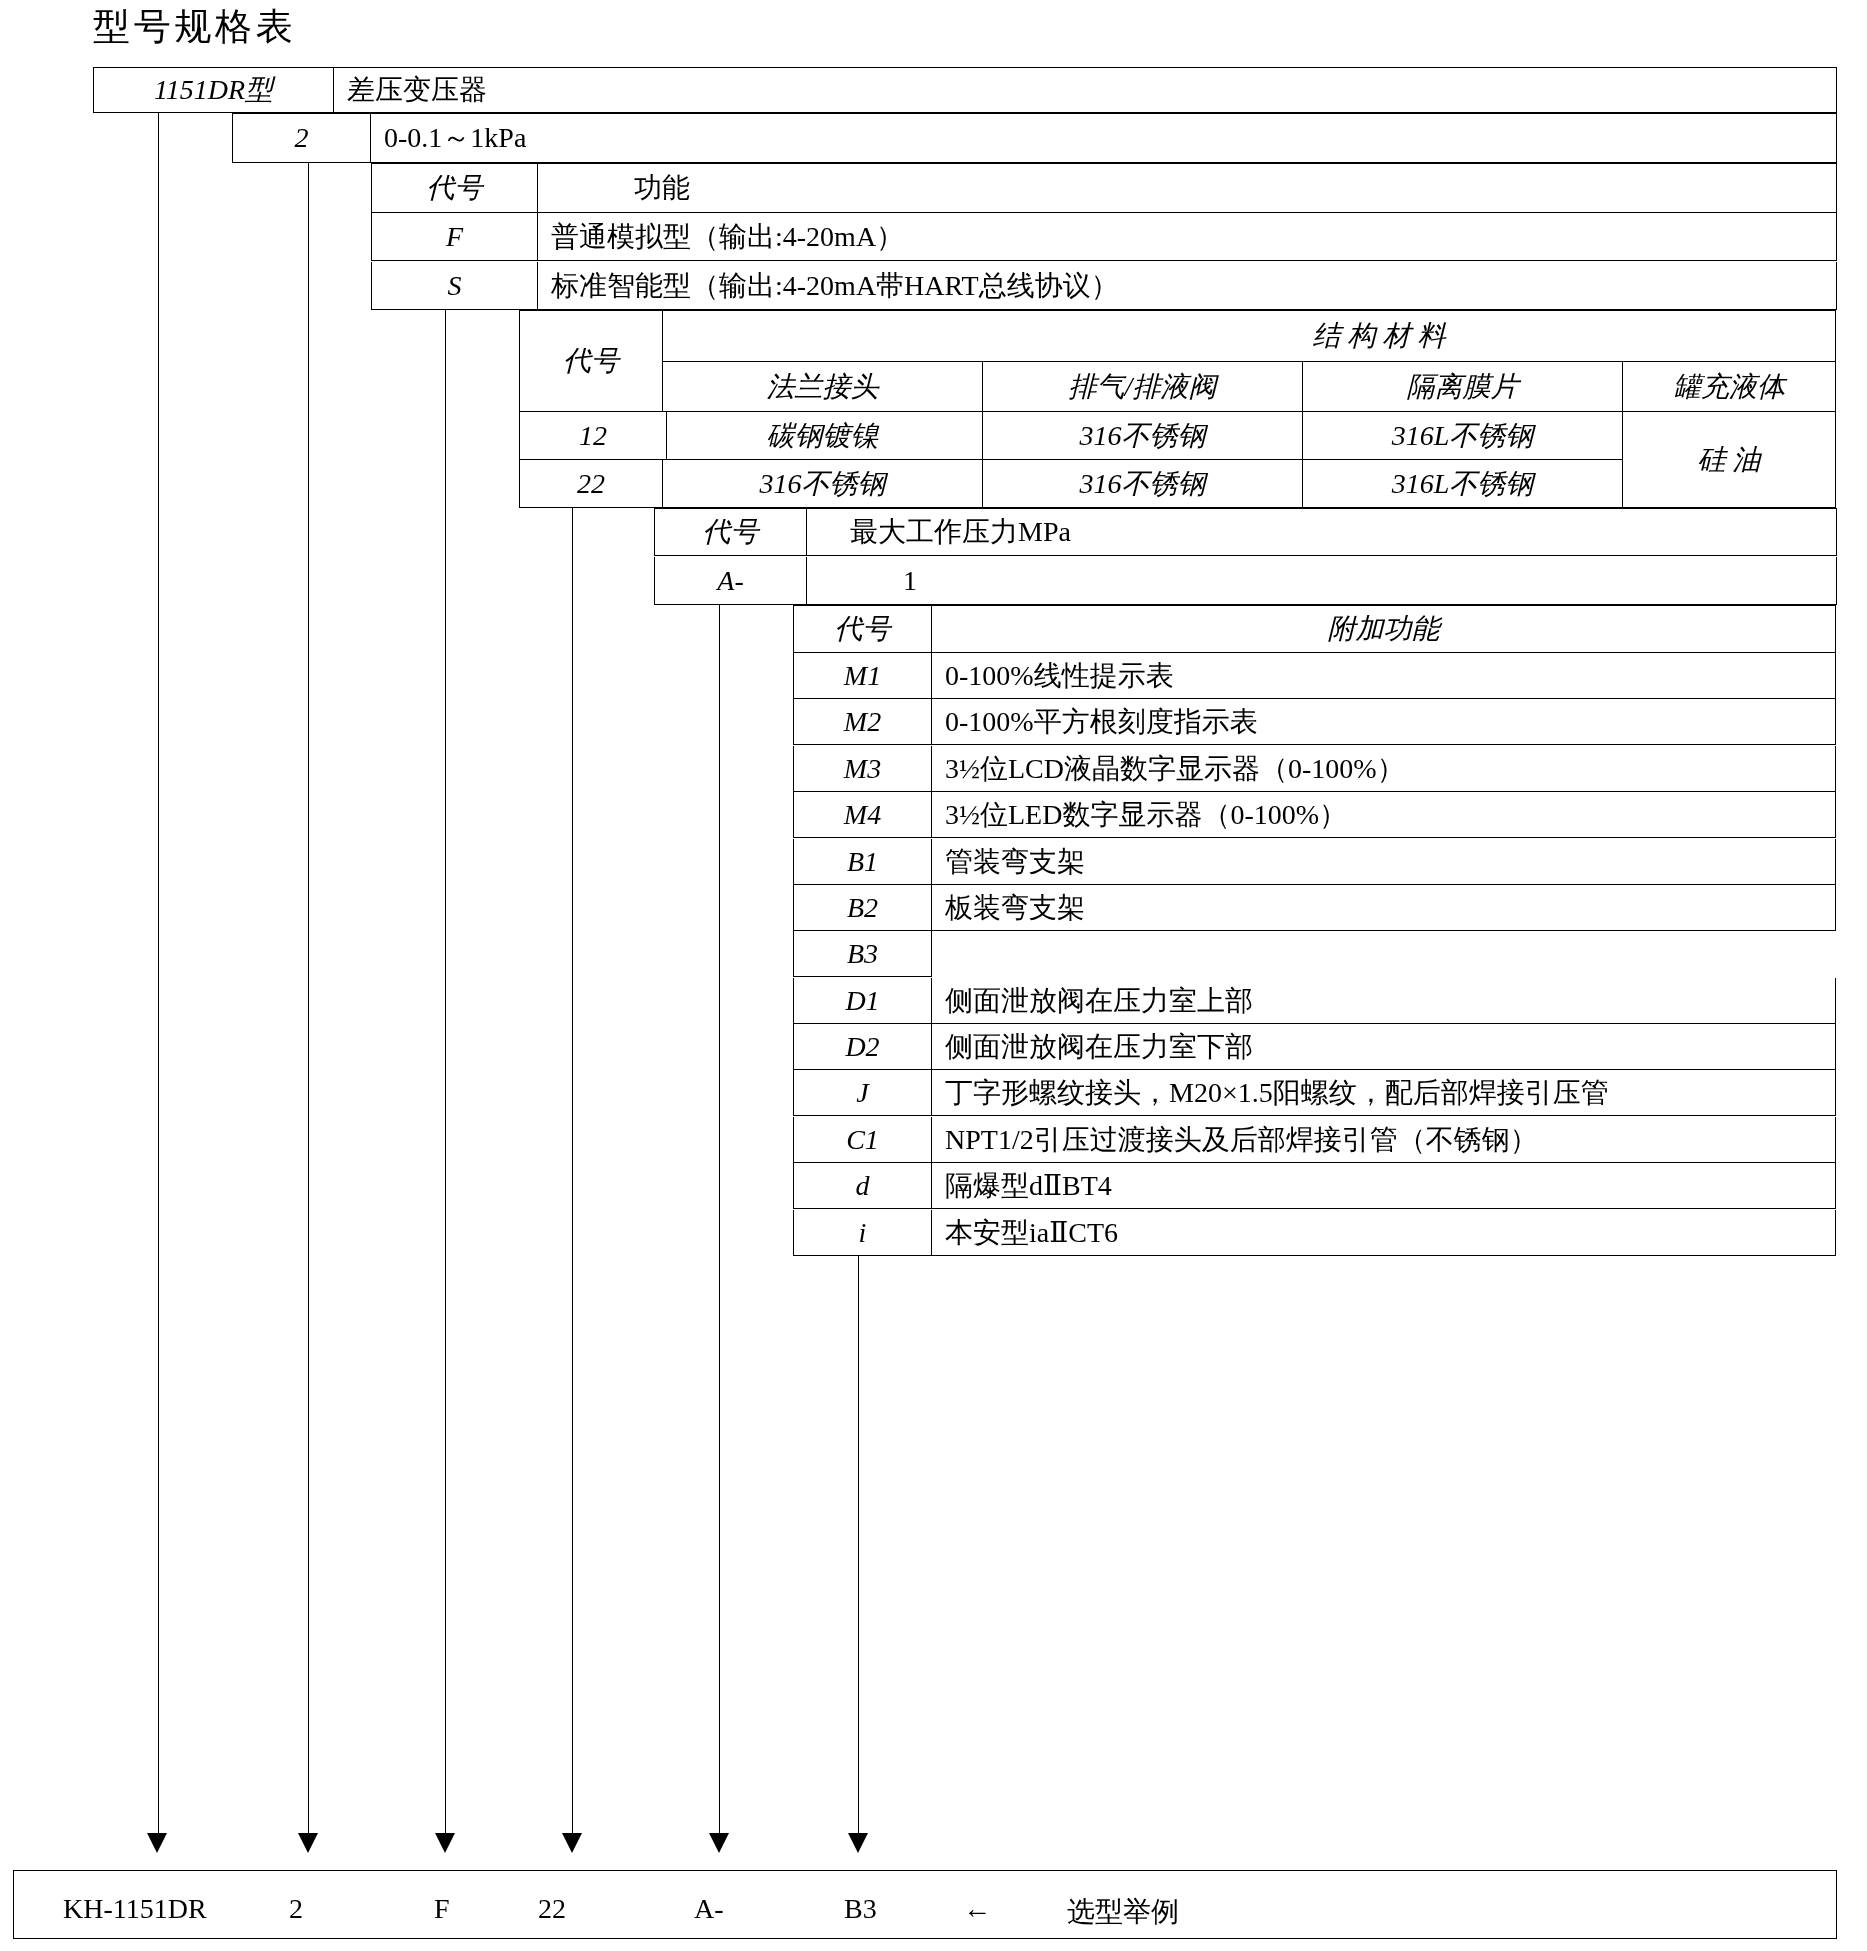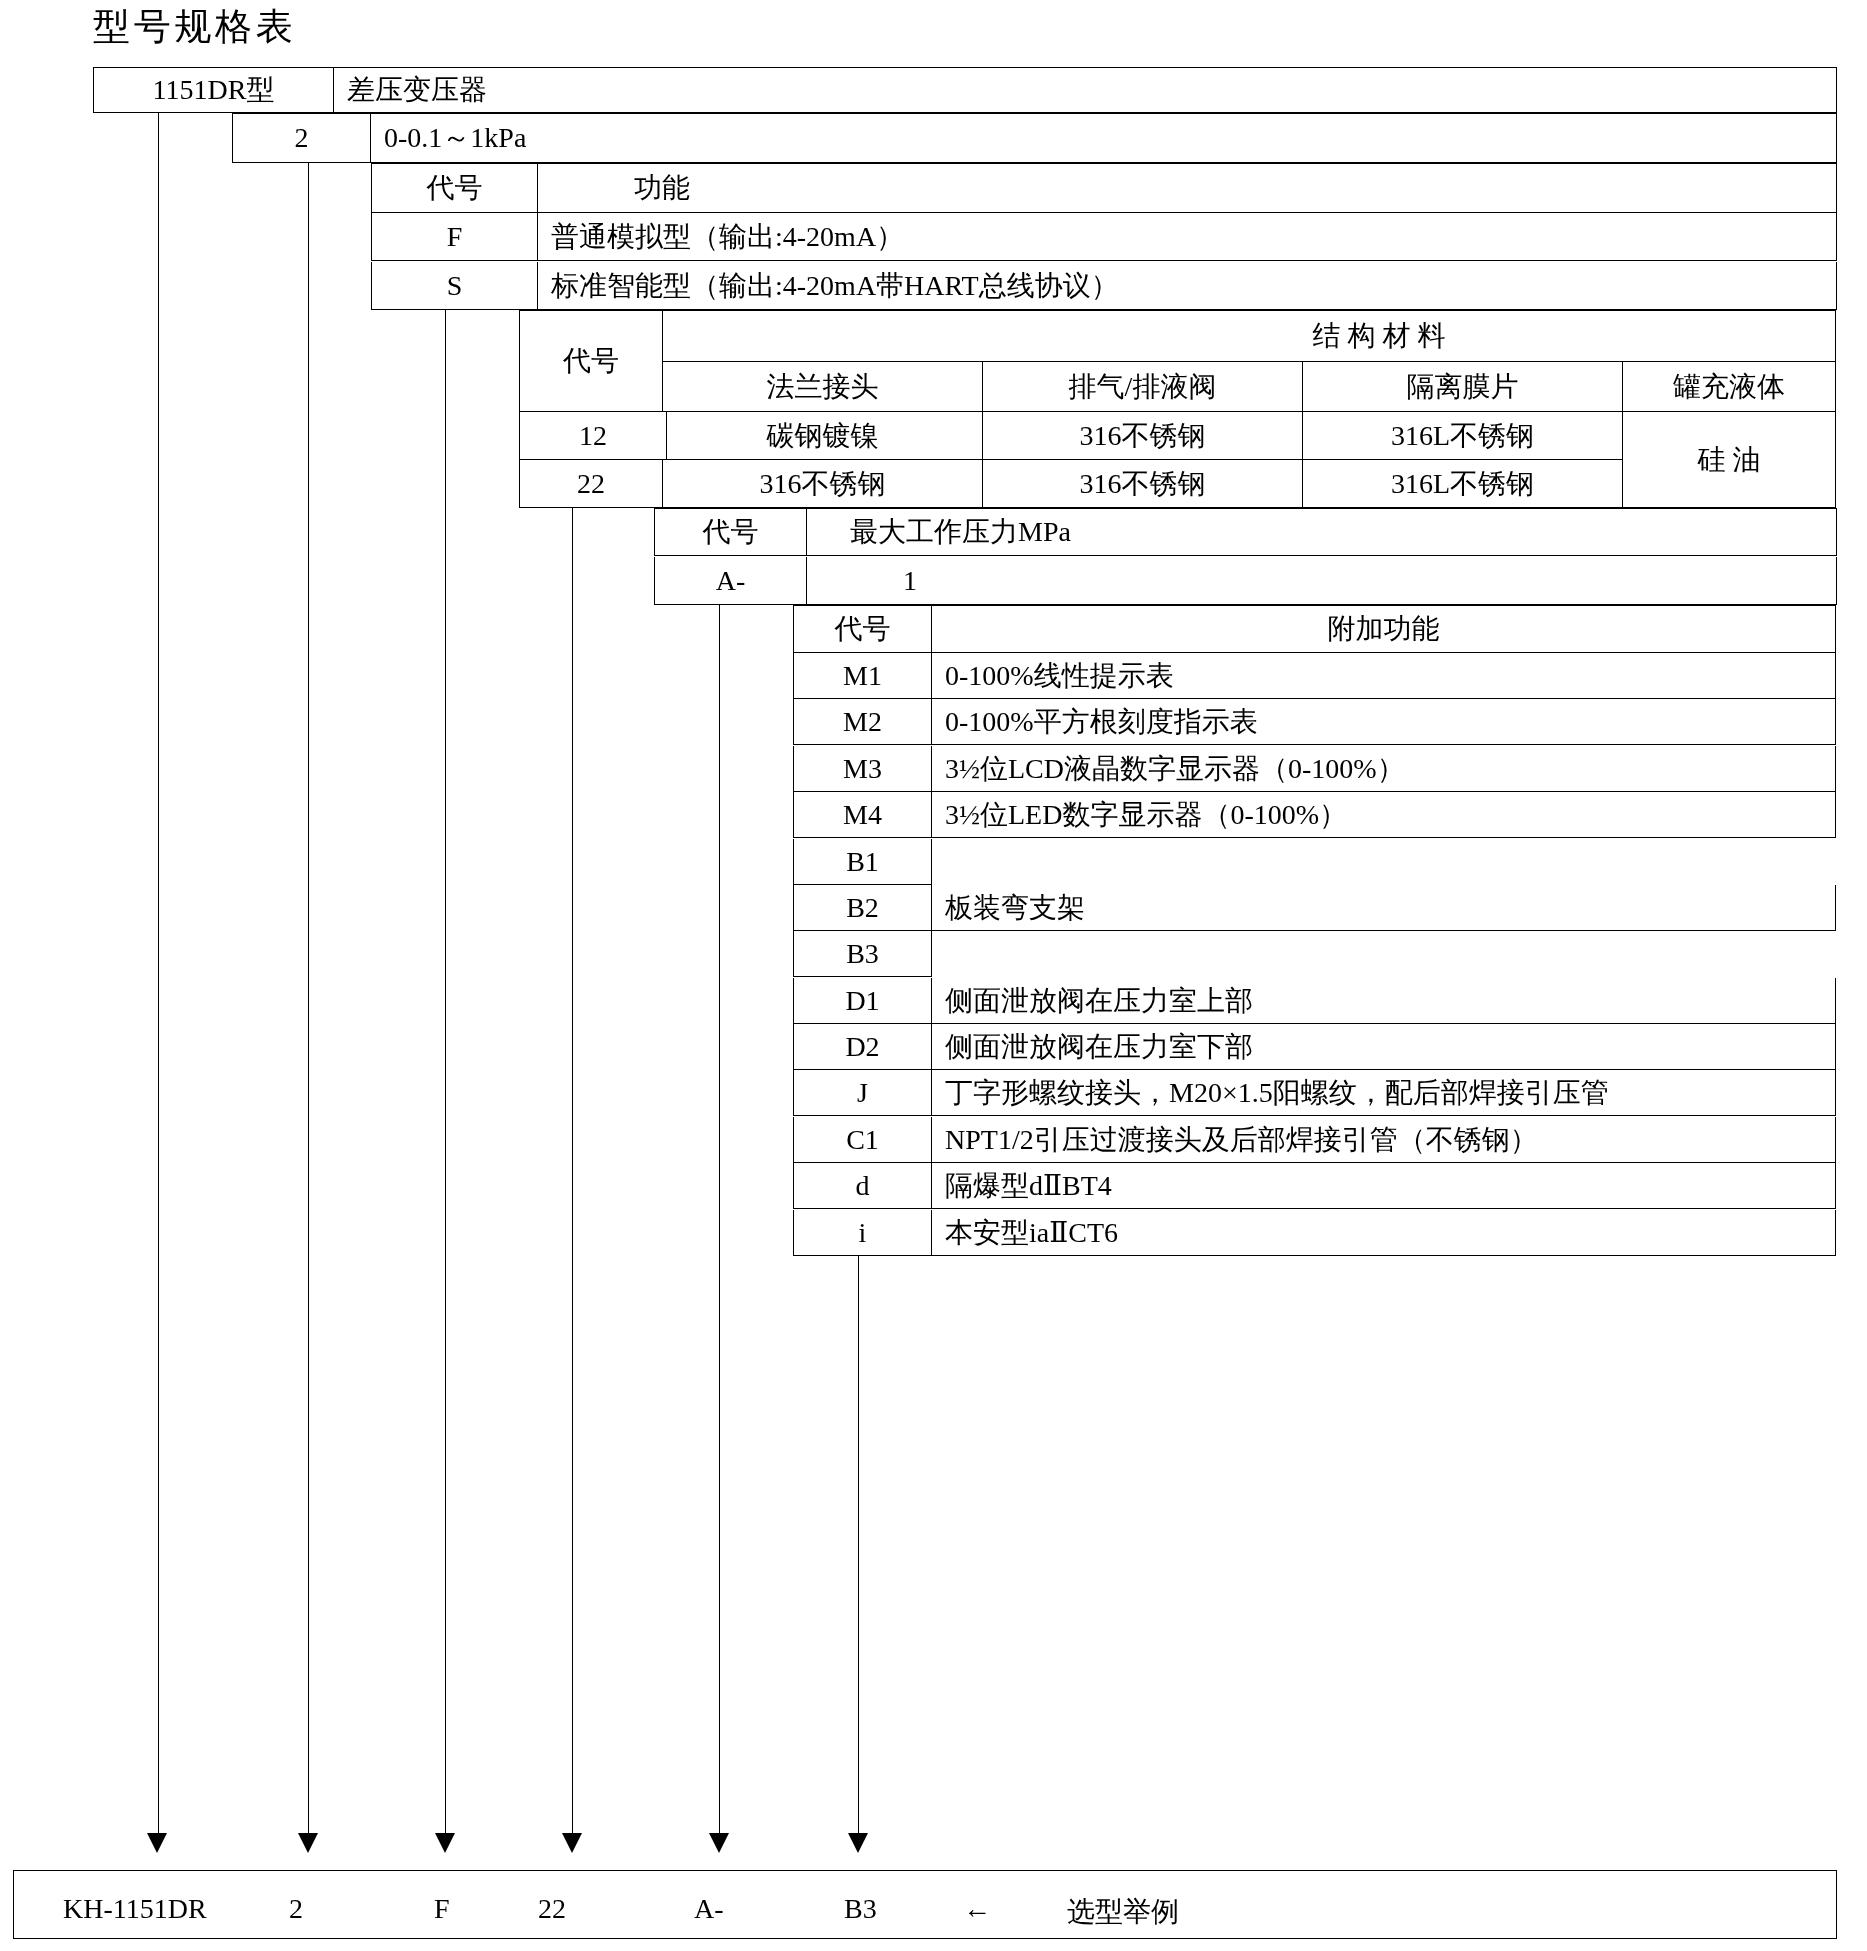--- a/index.html
+++ b/index.html
@@ -32,21 +32,21 @@
   .box {
     position: absolute;
     border: 1.9px solid #000;
     box-sizing: border-box;
     display: flex;
     align-items: center;
     font-size: 28px;
     line-height: 1;
     white-space: nowrap;
   }
-  .box.center { justify-content: center; }
+  .box.center { justify-content: center; font-style: italic; }
   .box.left   { justify-content: flex-start; padding-left: 13px; }
   .nb-l { border-left: none; }
   .nb-t { border-top: none; }
 
   .vline {
     position: absolute;
     width: 0;
     border-left: 1.9px solid #000;
   }
   .arrow-down {
@@ -205,20 +205,23 @@
 
   <div class="box center nb-t" style="left:793px; top:792px; width:139px; height:46px;">
       <span>M4</span>
     </div>
   <div class="box left nb-l nb-t" style="left:932px; top:792px; width:904px; height:46px;">
       <span>3½位LED数字显示器（0-100%）</span>
     </div>
 
   <div class="box center nb-t" style="left:793px; top:839px; width:139px; height:46px;">
       <span>B1</span>
+    </div>
+  <div class="box left nb-l nb-t" style="left:932px; top:839px; width:904px; height:46px;">
+      <span>管装弯支架</span>
     </div>
 
   <div class="box center nb-t" style="left:793px; top:885px; width:139px; height:46px;">
       <span>B2</span>
     </div>
   <div class="box left nb-l nb-t" style="left:932px; top:885px; width:904px; height:46px;text-align:center;">
       <span>板装弯支架</span>
     </div>
 
   <div class="box center nb-t" style="left:793px; top:931px; width:139px; height:46px;">

